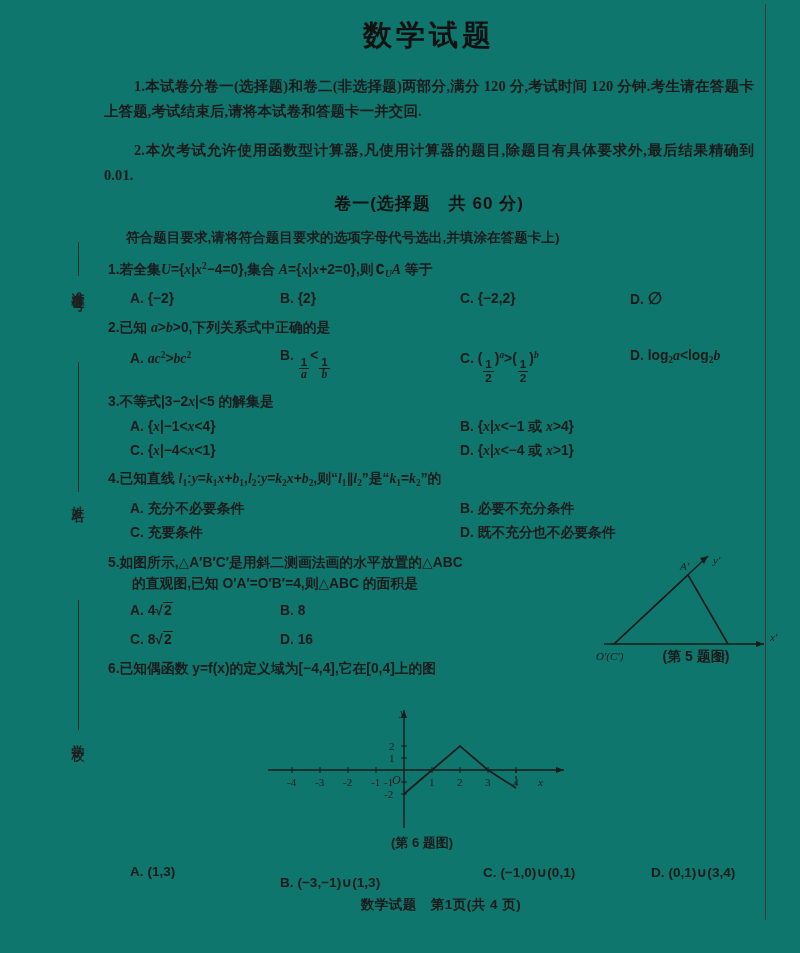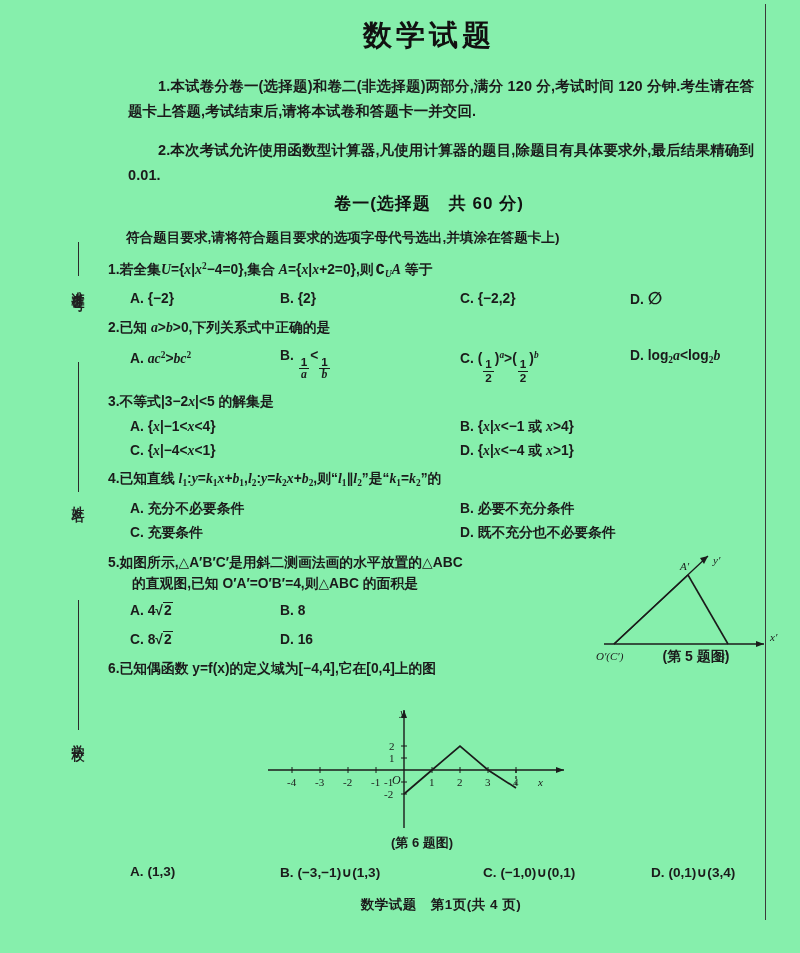--- a/index.html
+++ b/index.html
@@ -8,21 +8,21 @@
     background: #ffffff;
   }
   body {
     font-family: "Liberation Serif", "DejaVu Serif", serif;
     color: #1a1a1a;
   }
   #page {
     position: relative;
     width: 800px;
     height: 953px;
-    background: #86efac;
+    background: #0f766e;
     overflow: hidden;
   }
   
   #seal-strip {
     position: absolute;
     left: 52px;
     top: 0;
     width: 52px;
     height: 953px;
   }
@@ -69,29 +69,28 @@
   #paper-title {
     text-align: center;
     font-family: "Liberation Serif", "DejaVu Serif", serif;
     font-weight: bold;
     font-size: 29px;
     letter-spacing: 4px;
     padding-top: 16px;
     color: #111;
   }
   .notice {
-    font-family: Liberation Sans, sans-serif;
+    font-family: Liberation Serif, serif;
     font-size: 14.5px;
     font-weight: bold;
     line-height: 25px;
     text-align: justify;
     margin-top: 14px;
     letter-spacing: 0.1px;
     color: #1b1b1b;
-    margin-left: 24px;
   }
   .notice.first { margin-top: 18px; }
   .notice .indent { display: inline-block; width: 30px; }
   #section-title {
     text-align: center;
     font-family: "Liberation Sans", "DejaVu Sans", sans-serif;
     font-weight: bold;
     font-size: 17px;
     letter-spacing: 1px;
     margin-top: 4px;
@@ -205,21 +204,21 @@
     left: 8px;
     top: 864px;
     width: 642px;
     display: flex;
     font-family: "Liberation Sans", "DejaVu Sans", sans-serif;
     font-size: 13.6px;
     font-weight: bold;
     color: #1b1b1b;
   }
   #q6-options .opt:nth-child(1) { width: 150px; padding-left: 18px; }
-  #q6-options .opt:nth-child(2) { width: 203px; }
+  #q6-options .opt:nth-child(2) { width: 203px; margin-top: 10px; }
   #q6-options .opt:nth-child(3) { width: 168px; }
   
   #footer {
     position: absolute;
     left: 12px;
     top: 896px;
     width: 650px;
     text-align: center;
     font-family: "Liberation Sans", "DejaVu Sans", sans-serif;
     font-size: 13.5px;

